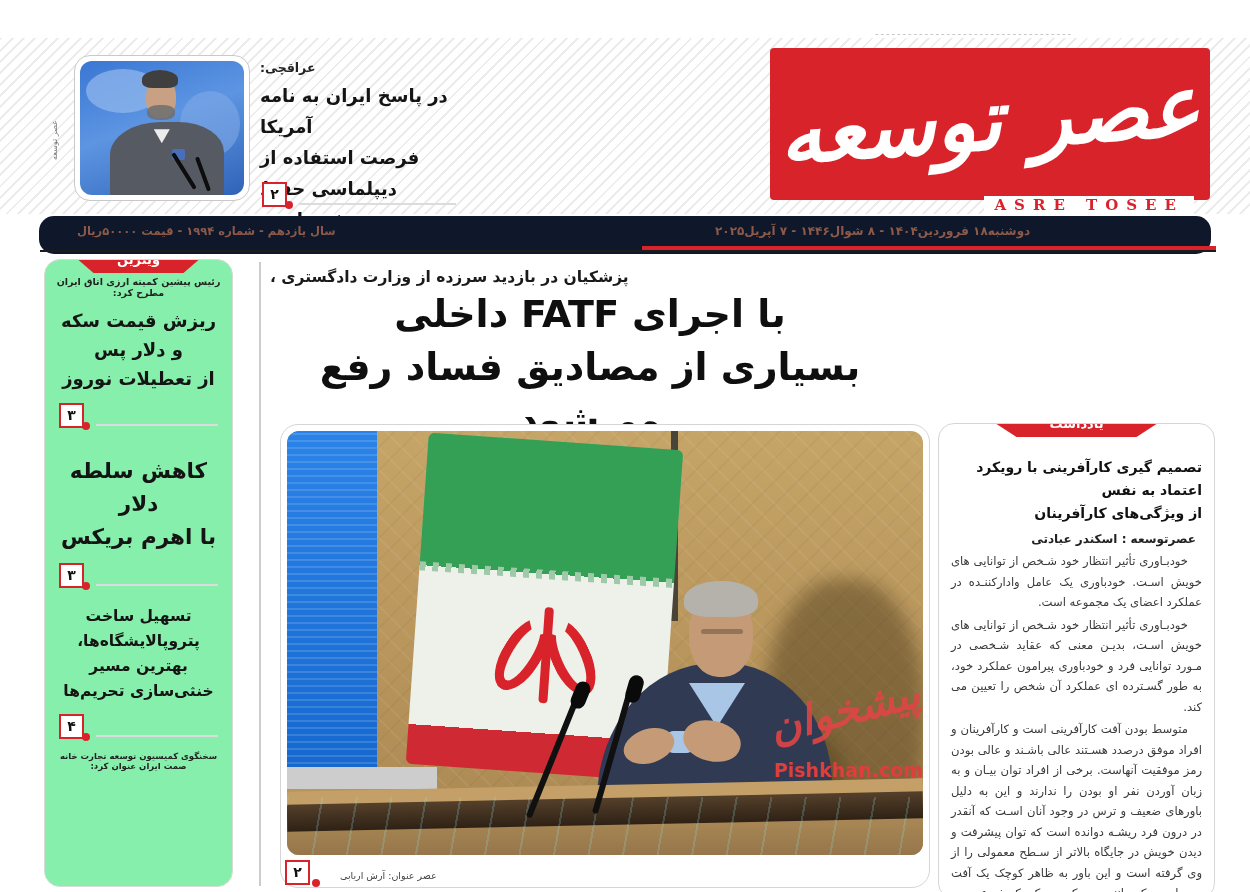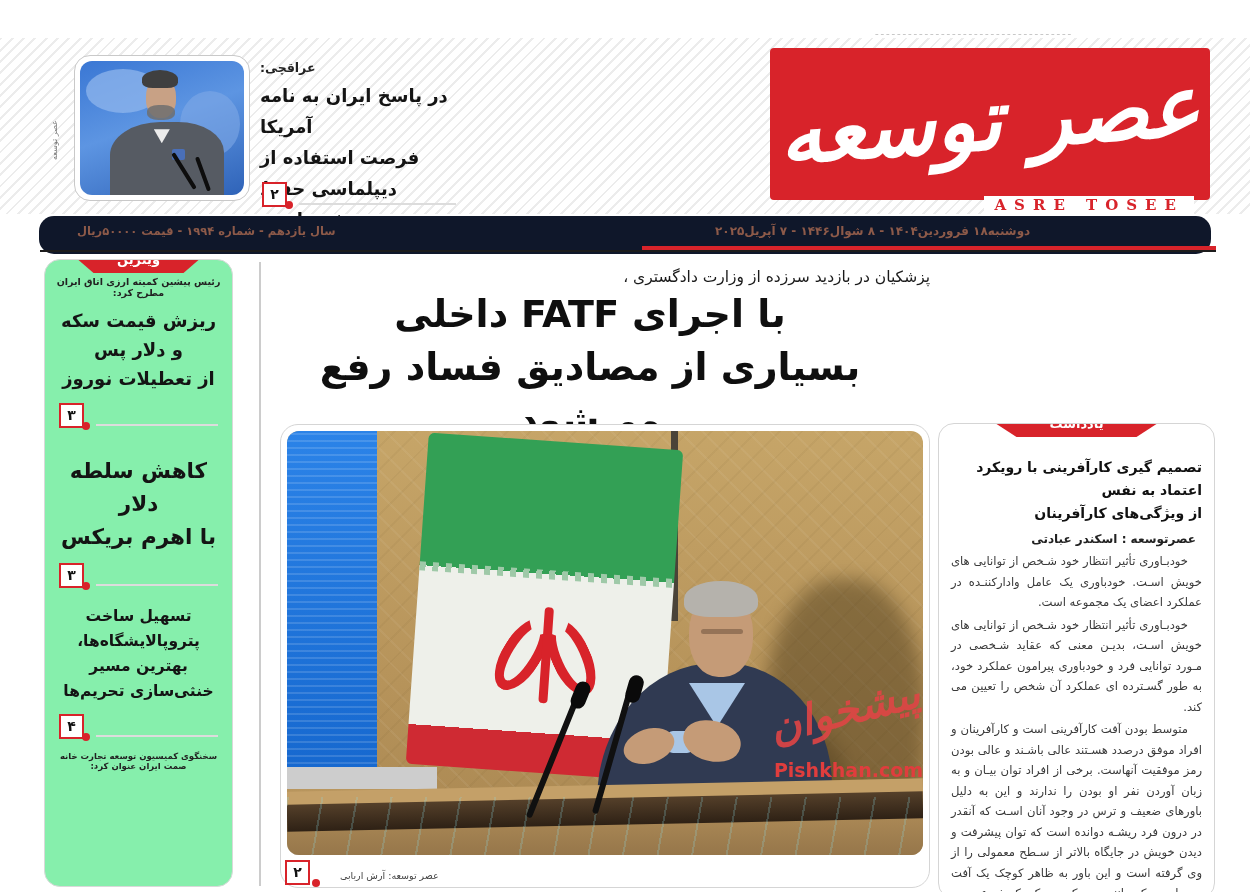--- a/index.html
+++ b/index.html
@@ -77,22 +77,22 @@
   .sb-headline{font-weight:900; color:#141414; white-space:pre-line;}
   .sb-item.s1 .sb-headline{font-size:18px; line-height:29px;}
   .sb-item.s2 .sb-headline{font-size:21.5px; line-height:33px;}
   .sb-item.s3 .sb-headline{font-size:15.5px; line-height:25px;}
   .sb-item.s4 .sb-headline{font-size:17px; line-height:28px;}
   .sb-marker{margin:10px 4px 0;}
   .sb-item.s2{margin-top:26px;} .sb-item.s5{margin-top:12px;}
   .vdiv{position:absolute; left:259px; top:262px; height:624px; width:1.5px; background:#cccccc;}
 
   
-  .lead-kicker{position:absolute; left:270px; top:268px; width:660px; text-align:right;
-    font-size:15.5px; font-weight:400; color:#1a1a1a;}
+  .lead-kicker{position:absolute; left:270px; top:268px; width:660px; text-align:left;
+    font-size:15.5px; font-weight:700; color:#1a1a1a;}
   .lead-headline{position:absolute; left:250px; top:288px; width:680px; text-align:center;
     font-size:38px; line-height:53px; font-weight:900; color:#0f0f0f; white-space:pre-line; letter-spacing:-0.5px;}
 
   
   .photo-frame{position:absolute; left:280px; top:424px; width:650px; height:464px;
     background:#fff; border:1.5px solid #d5d5d5; border-radius:18px; padding:6px;}
   .photo-in{position:relative; width:100%; height:calc(100% - 26px); border-radius:12px; overflow:hidden;
     background:linear-gradient(180deg,#c6a568,#b6935a 60%,#a98752);}
   .p-pattern{position:absolute; inset:0;
     background:repeating-linear-gradient(45deg,rgba(255,255,255,.05) 0 2px,transparent 2px 16px),
@@ -284,21 +284,21 @@
       <div class="p-mic-stem m1s"></div>
       <div class="p-mic-head m1h"></div>
       <div class="p-mic-stem m2s"></div>
       <div class="p-mic-head m2h"></div>
       <div class="wm-fa">پیشخوان</div>
       <div class="wm-en">Pishkhan.com</div>
     </div>
     <div class="photo-cap">
       <span class="marker-box">۲</span>
       <span class="marker-dot"></span>
-      <span class="cap-text">عصر توسعه: آرش اربابی</span>
+      <span class="cap-text">عصر عنوان: آرش اربابی</span>
     </div>
   </div>
 
   <div class="note">
     <div class="banner note-banner">یادداشت</div>
     <div class="note-title">تصمیم گیری کارآفرینی با رویکرد اعتماد به نفس
 از ویژگی‌های کارآفرینان</div>
     <div class="note-byline">عصرتوسعه : اسکندر عبادتی</div>
     <div class="note-body">
       <p>خودبـاوری تأثیر انتظار خود شـخص از توانایی های خویش اسـت. خودباوری یک عامل وادارکننـده در عملکرد اعضای یک مجموعه است.</p>

